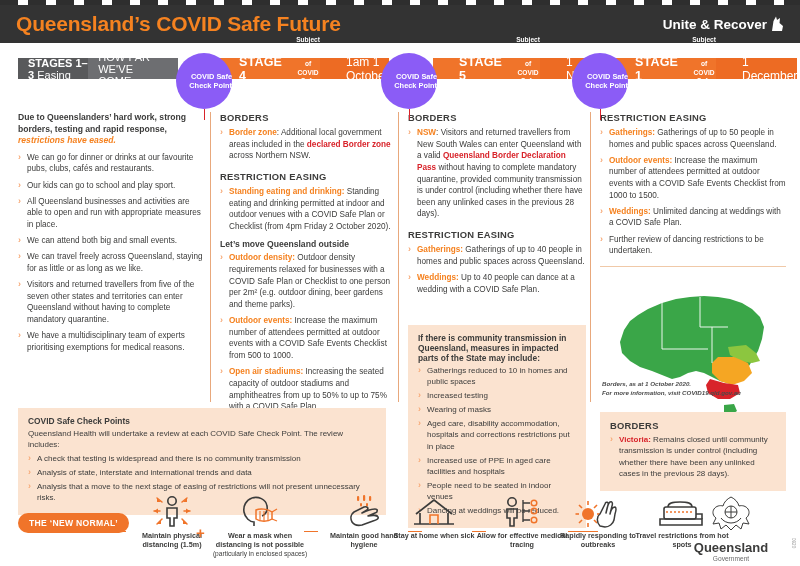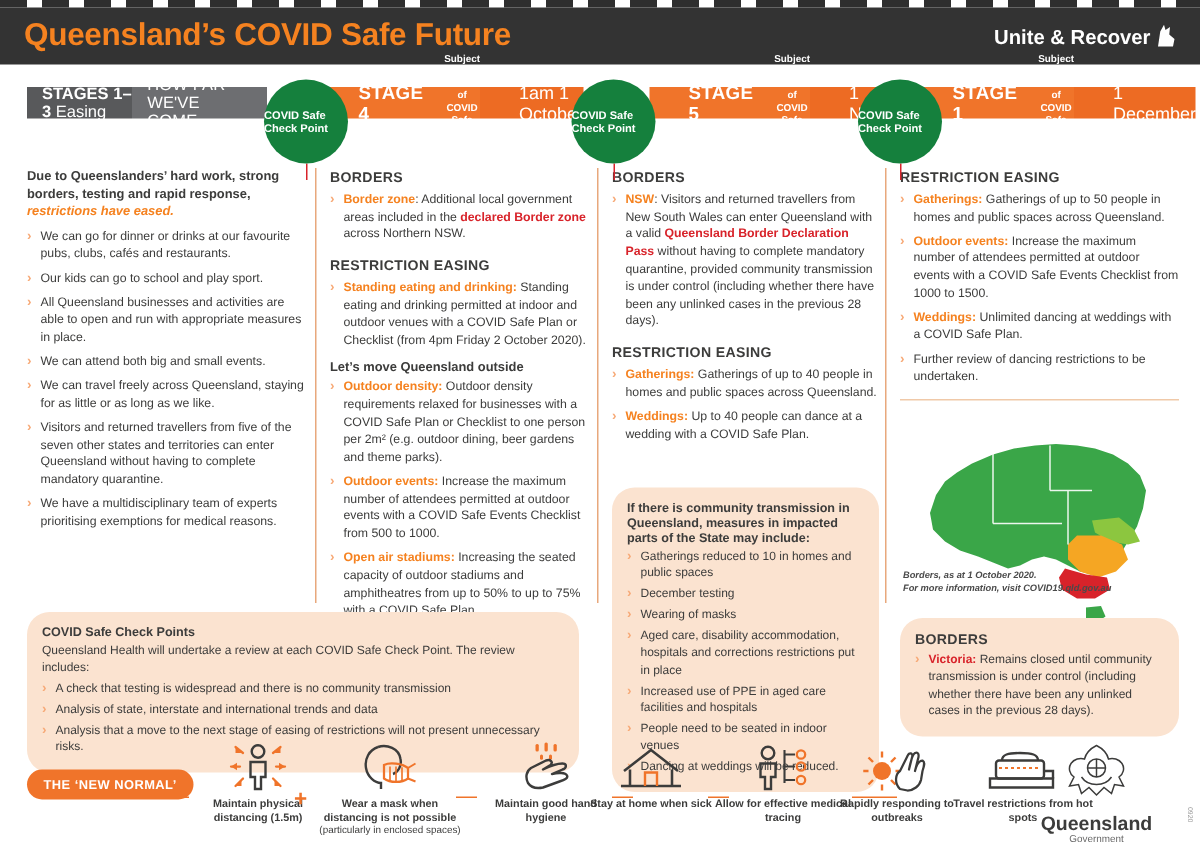--- a/index.html
+++ b/index.html
@@ -62,24 +62,24 @@
   .or-block .sb-row { padding-left: 26px; color: #fff; }
   .stage-name { font-size: 12.5px; font-weight: bold; letter-spacing: .2px; }
   .stage-sub {
     font-size: 6.6px; font-weight: bold; line-height: 1.25;
     margin-left: 14px; text-align: center; color:#fff;
   }
   .stage-date { font-size: 12px; font-weight: normal; color: #fff; }
 
   .checkpoint {
     position: absolute; top: -5px; width: 56px; height: 56px;
-    border-radius: 50%; background: #15803d;
+    border-radius: 50%; background: #8b5cf6;
     color: #fff; font-size: 7.4px; font-weight: bold; line-height: 1.22;
     display: flex; align-items: center; justify-content: center;
-    text-align: left; z-index: 5;
+    text-align: right; z-index: 5;
   }
   .cp-stem {
     position: absolute; top: 51px; width: 1px; height: 11px; background: #D8232A;
     z-index: 4;
   }
 
   
   .cols {
     position: absolute; top: 112px; left: 0; width: 800px; height: 378px;
   }
@@ -114,21 +114,21 @@
   }
   .sec-head.mt { margin-top: 9px; }
   .sub-head {
     font-size: 8.6px; font-weight: bold; color: #3c3c3b; margin: 7px 0 3px 0;
   }
   .k-or { color: #F58220; font-weight: bold; }
   .k-rd { color: #D8232A; font-weight: bold; }
 
   
   .peach {
-    background: #FBE3D0; padding: 8px 10px 9px 10px; border-radius: 15px;
+    background: #FBE3D0; padding: 8px 10px 9px 10px;
   }
   .peach .pb-title {
     font-size: 8.4px; font-weight: bold; margin-bottom: 2px; color:#3c3c3b;
   }
   .peach .pb-intro { font-size: 8px; line-height: 1.4; margin-bottom: 3px; }
   .peach ul.bul li { font-size: 8px; margin-bottom: 2.5px; }
 
   .checkbox-wide {
     position: absolute; left: 18px; top: 296px; width: 368px;
   }
@@ -323,21 +323,21 @@
       <li><span class="k-or">Weddings:</span><span> Unlimited dancing at weddings with a COVID Safe Plan.</span></li>
       <li><span>Further review of dancing restrictions to be undertaken.</span></li>
     </ul>
     <div class="hrule"></div>
   </div>
 
   <div class="peach ct-box">
     <div class="pb-title">If there is community transmission in Queensland, measures in impacted parts of the State may include:</div>
     <ul class="bul">
       <li>Gatherings reduced to 10 in homes and public spaces</li>
-      <li>December testing</li>
+      <li>Increased testing</li>
       <li>Wearing of masks</li>
       <li>Aged care, disability accommodation, hospitals and corrections restrictions put in place</li>
       <li>Increased use of PPE in aged care facilities and hospitals</li>
       <li>People need to be seated in indoor venues</li>
       <li>Dancing at weddings will be reduced.</li>
     </ul>
   </div>
 
   <div class="peach checkbox-wide">
     <div class="pb-title">COVID Safe Check Points</div>

